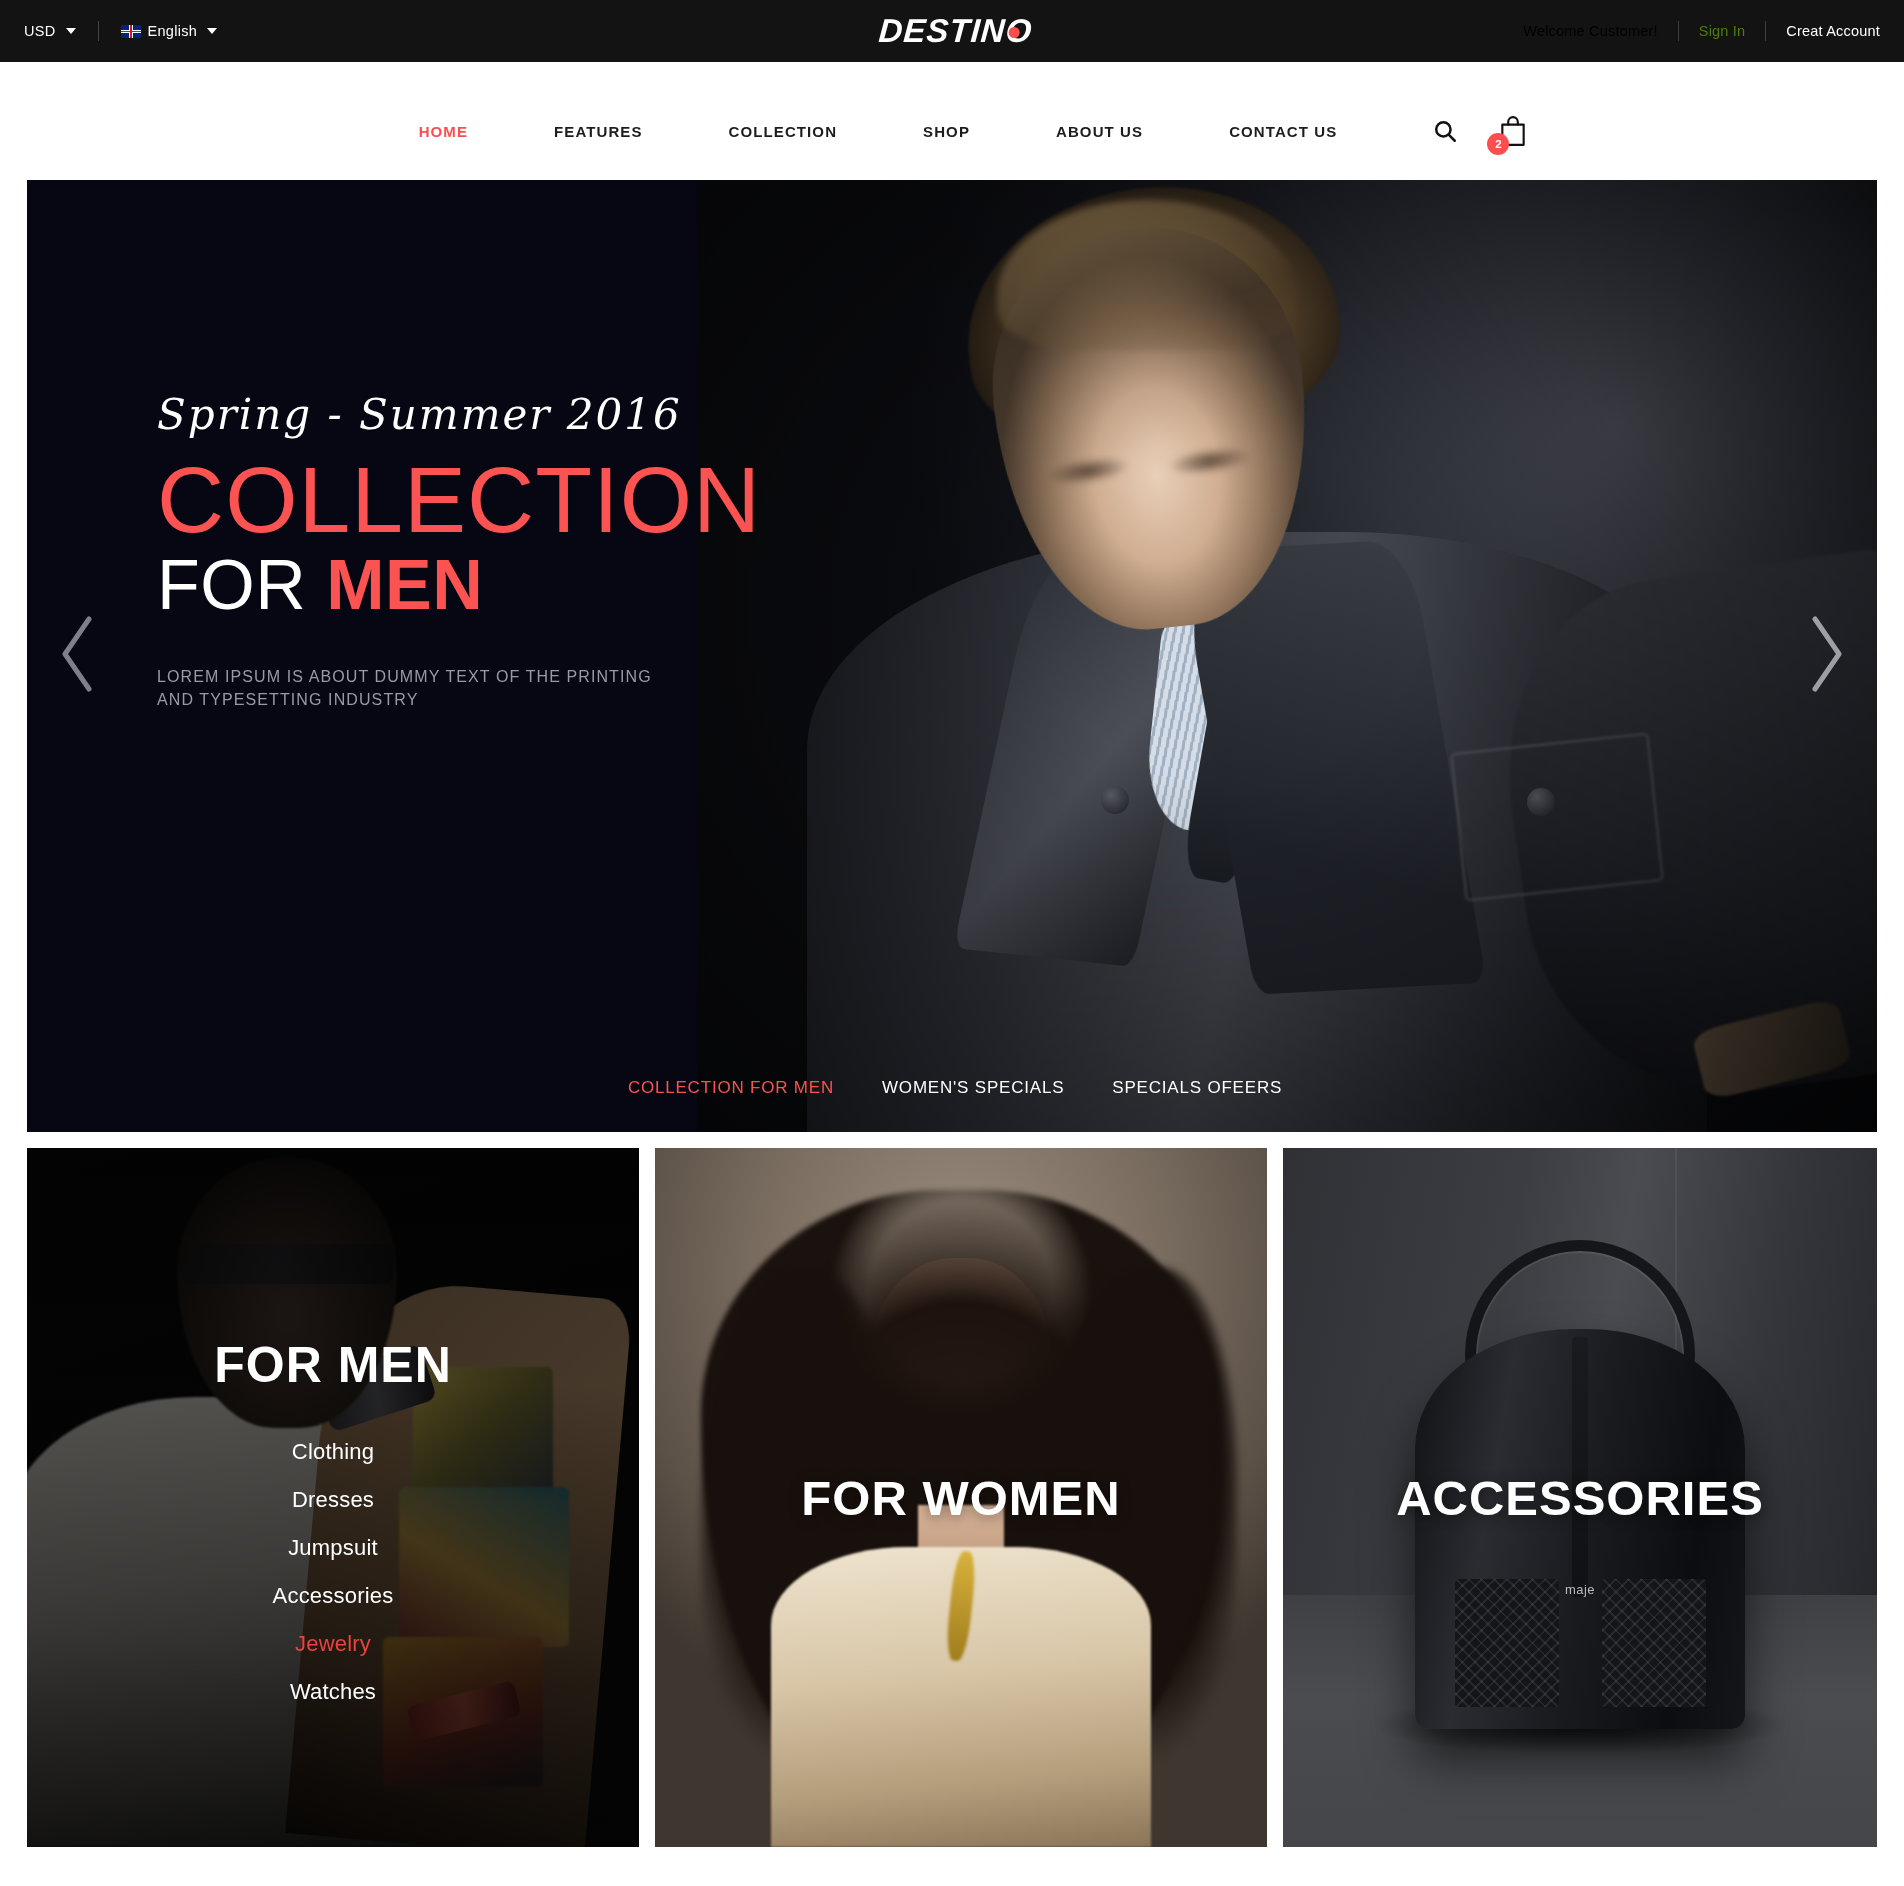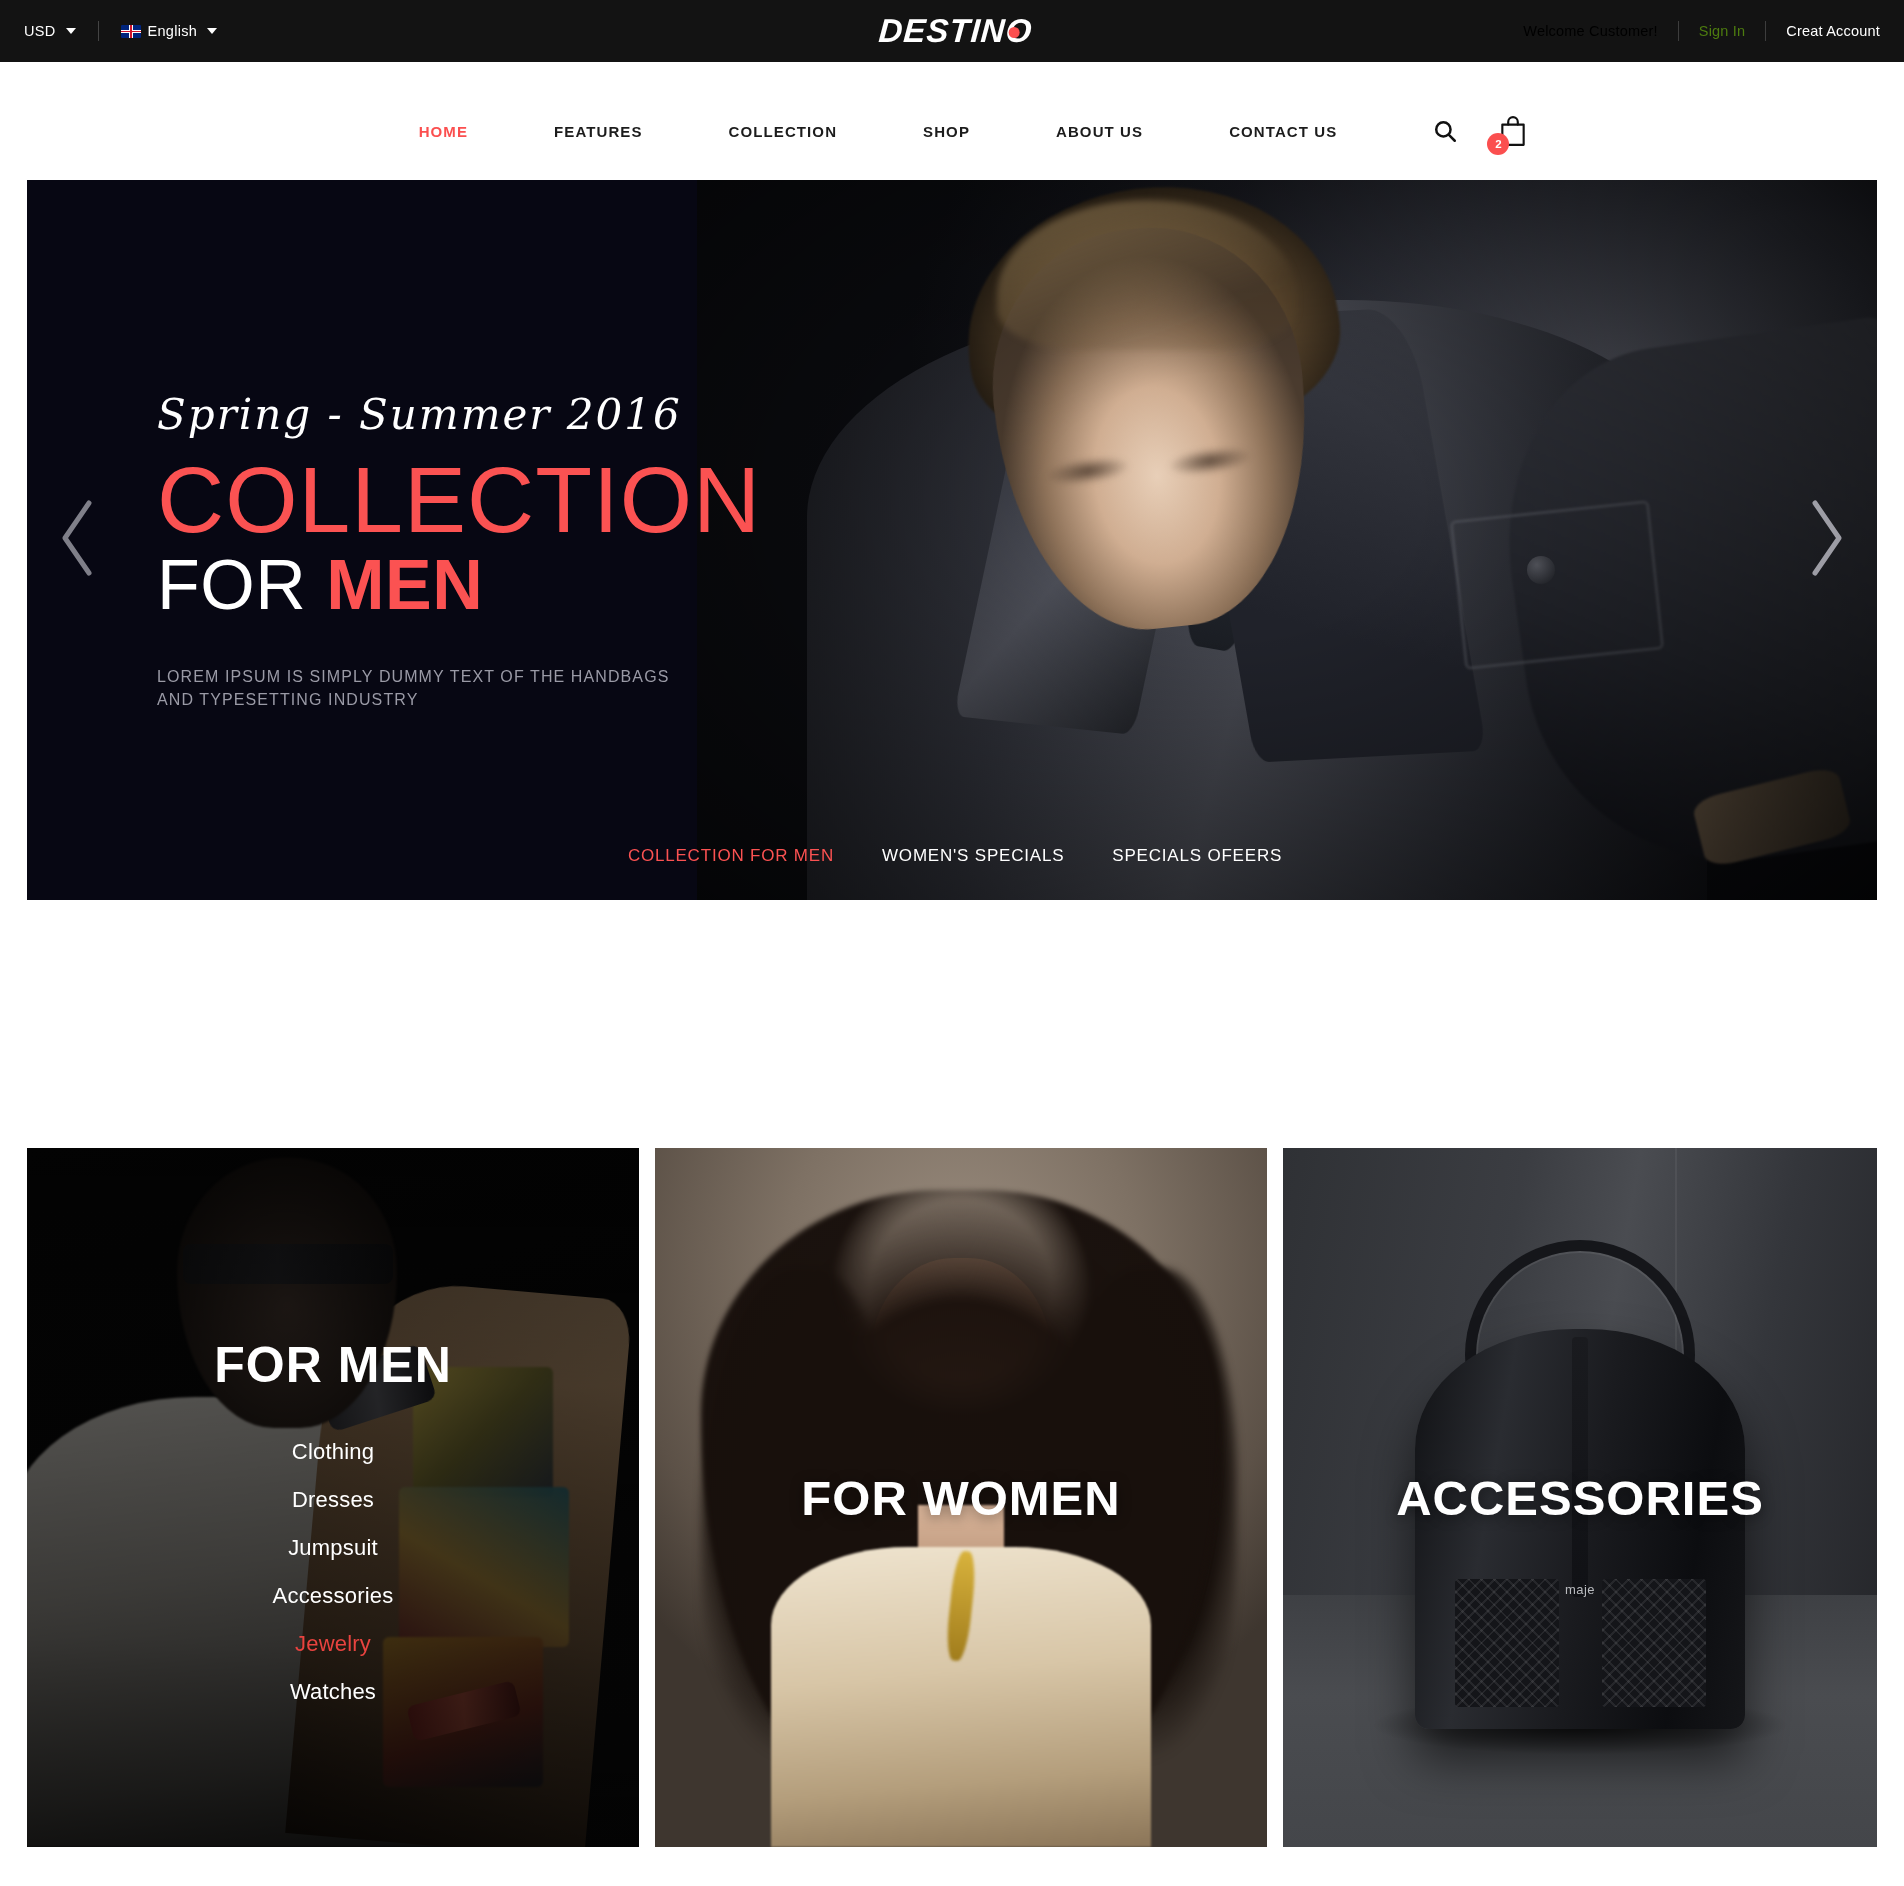--- a/index.html
+++ b/index.html
@@ -150,21 +150,21 @@
     justify-content: center;
     font-weight: bold;
   }
 
   
   .hero {
     position: absolute;
     left: 27px;
     top: 180px;
     width: 1850px;
-    height: 720px;
+    height: 952px;
     background: #070713;
     overflow: hidden;
     padding-left: 28px;
   }
   .hero-photo {
     position: absolute;
     right: 0; top: 0;
     width: 1180px; height: 100%;
     overflow: hidden;
   }
@@ -736,21 +736,21 @@
   <div class="hero-fade"></div>
 
   <div class="hero-copy">
     <div class="hero-script">Spring - Summer 2016</div>
     <div class="hero-h1">COLLECTION</div>
     <div class="hero-h2">
       <span class="w">FOR</span>
       <span class="r">MEN</span>
     </div>
     <div class="hero-sub">
-      <div>LOREM IPSUM IS SIMPLY DUMMY TEXT OF THE HANDBAGS</div>
+      <div>LOREM IPSUM IS ABOUT DUMMY TEXT OF THE PRINTING</div>
       <div>AND TYPESETTING INDUSTRY</div>
     </div>
   </div>
 
   <div class="hero-arrow left">
     <svg width="46" height="86" viewBox="0 0 46 86" fill="none" stroke="#c9c9d2" stroke-width="5" stroke-linecap="round" stroke-linejoin="round">
       <polyline points="34,8 10,43 34,78"></polyline>
     </svg>
   </div>
   <div class="hero-arrow right">

